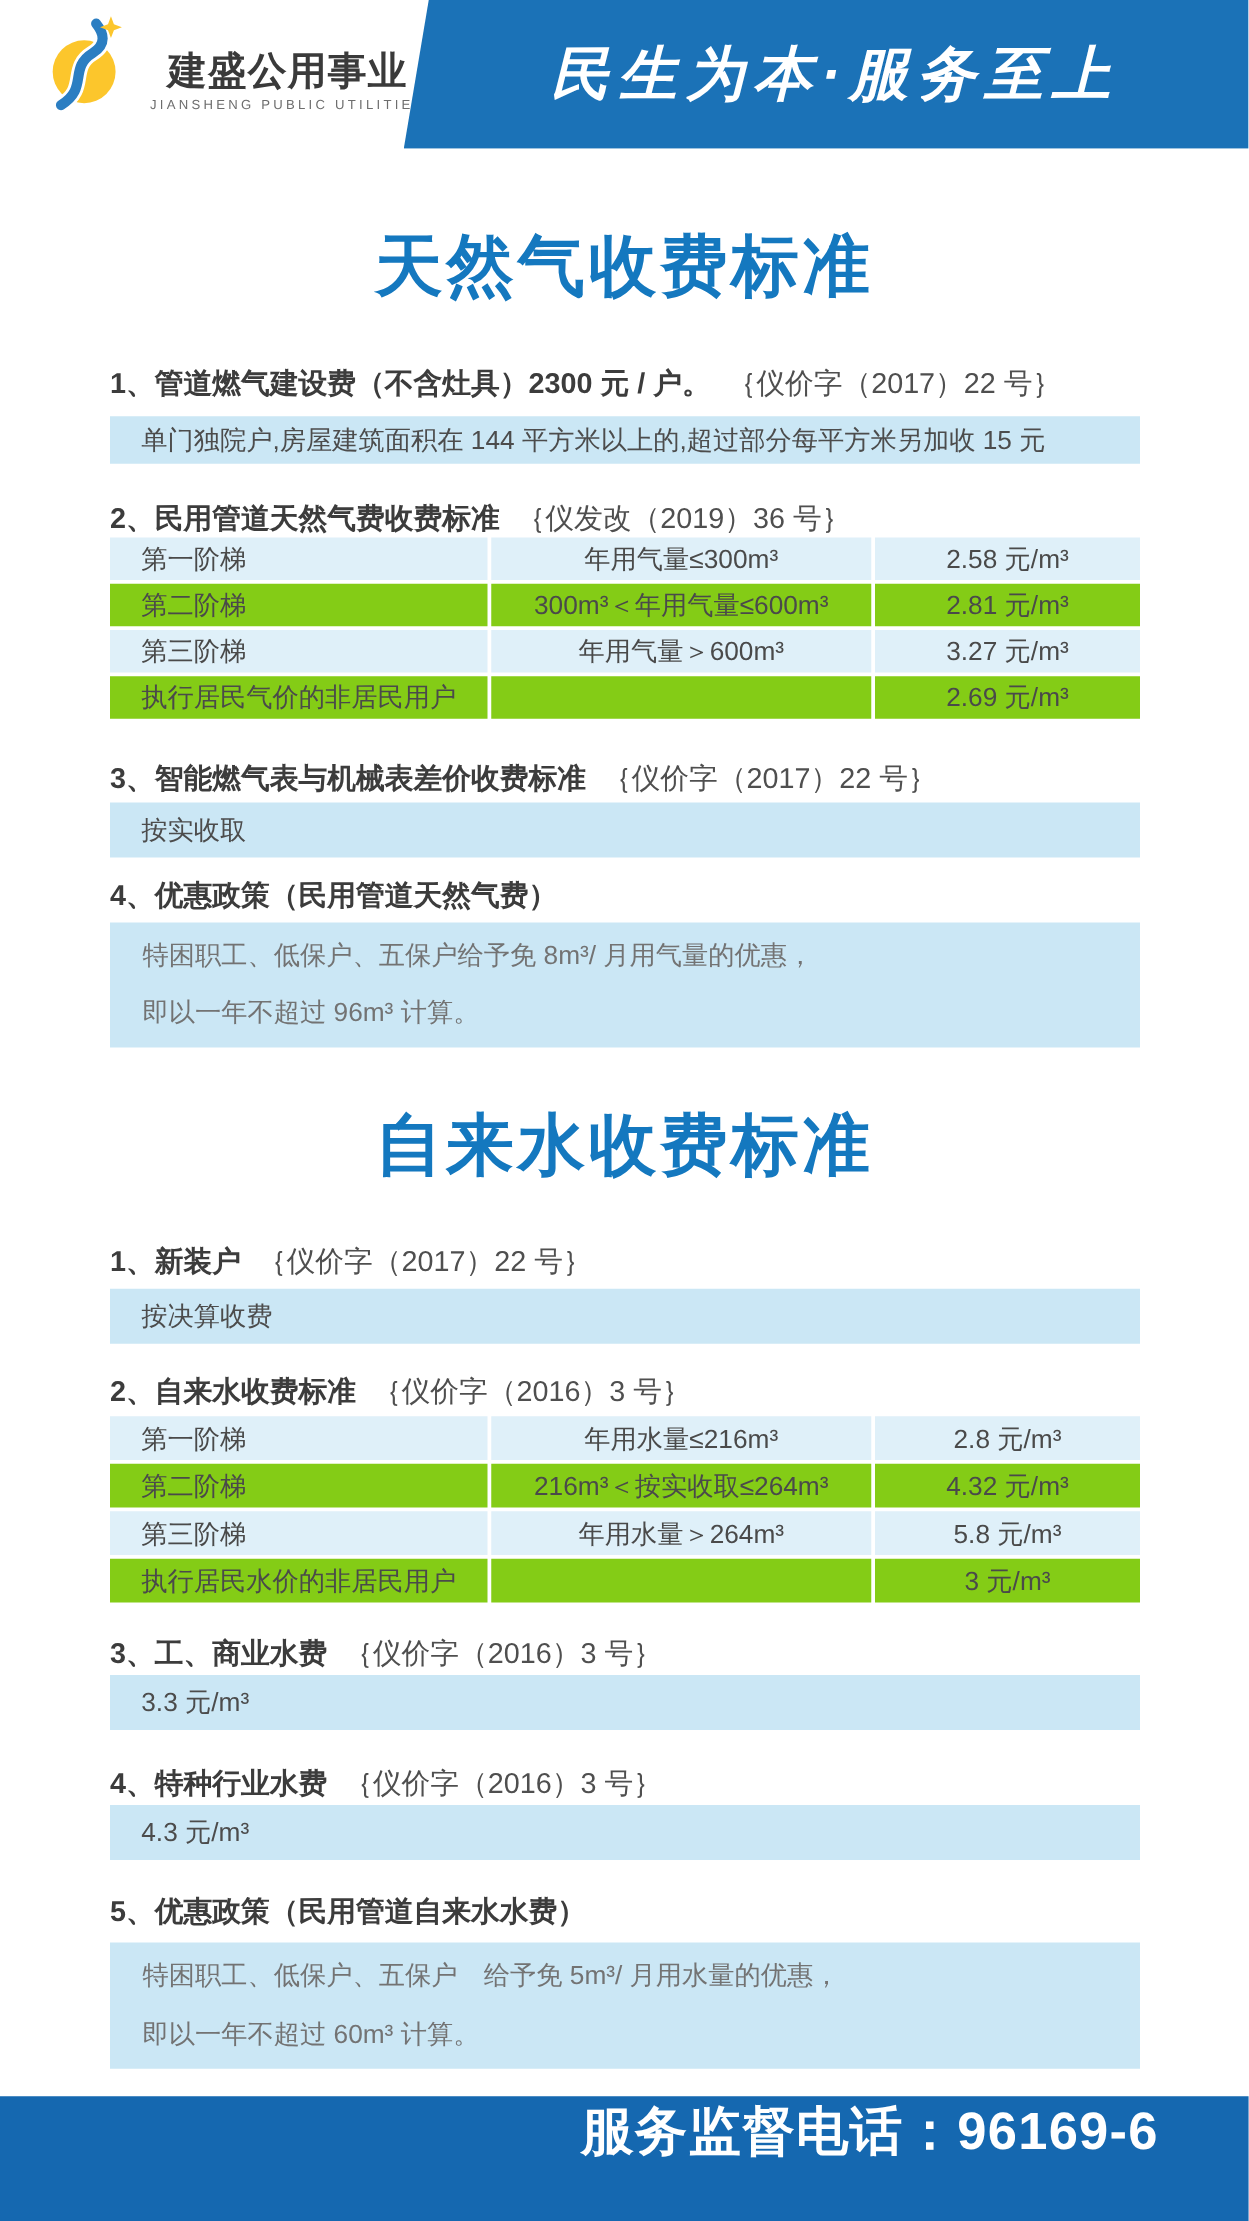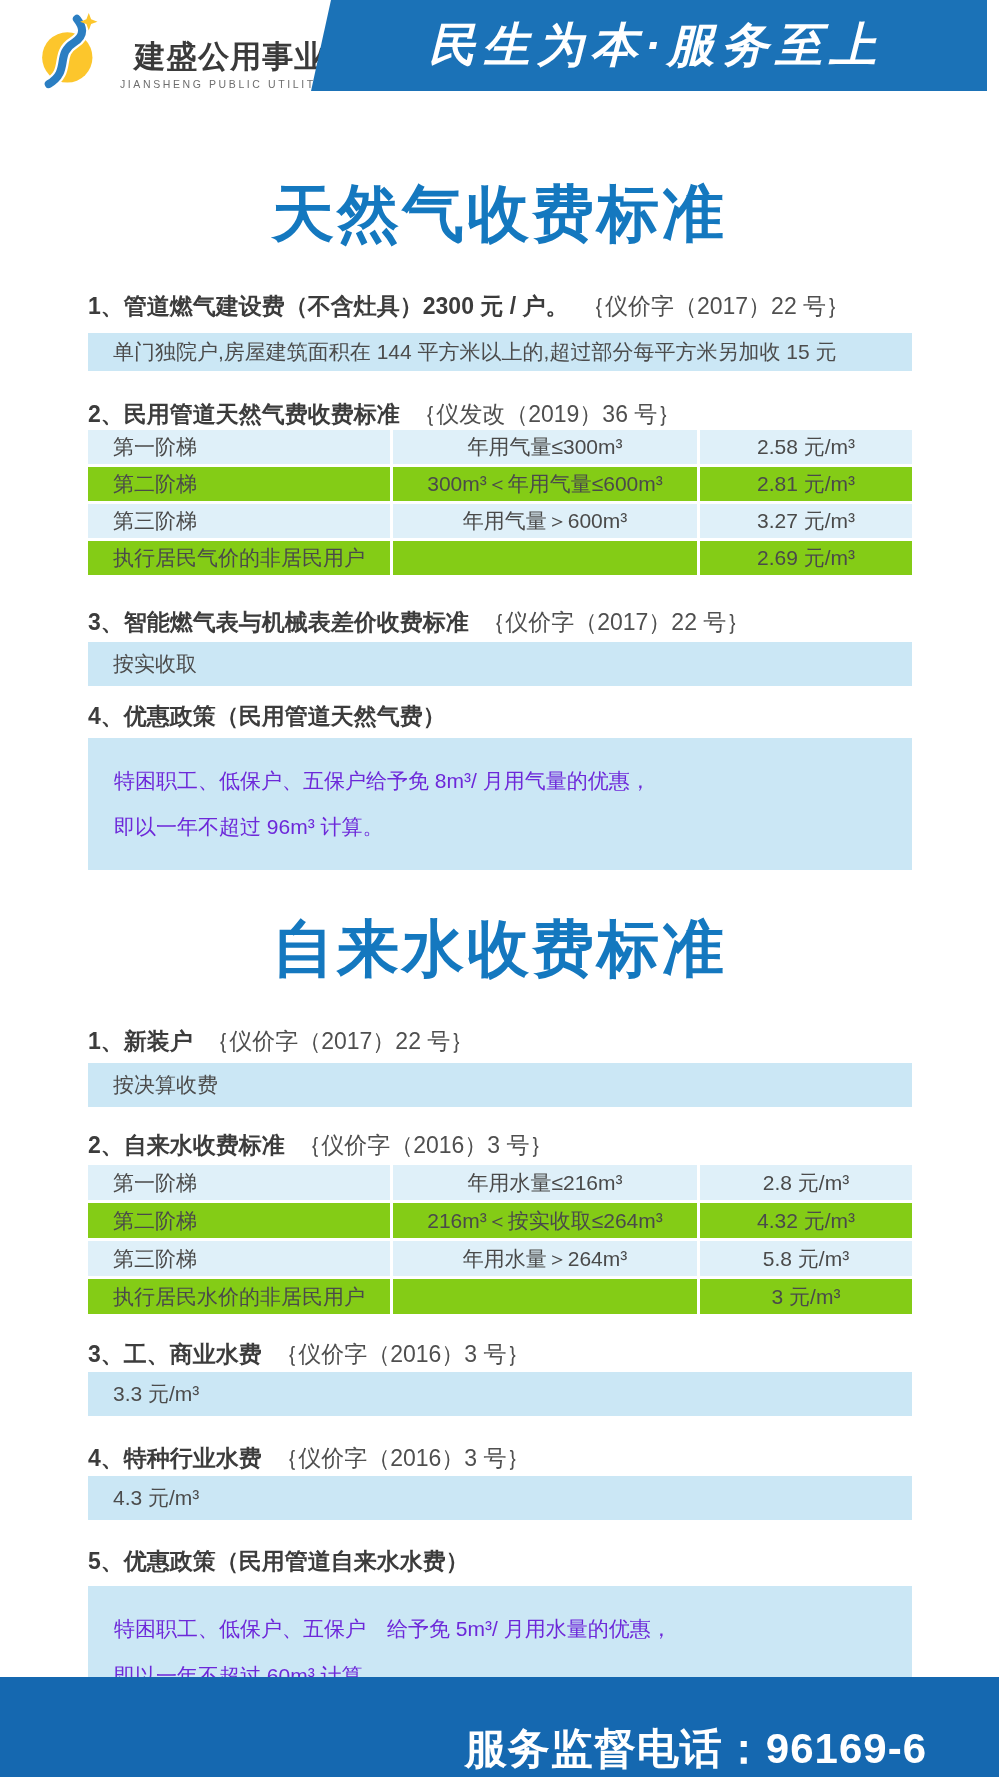--- a/index.html
+++ b/index.html
@@ -11,54 +11,54 @@
   }
 
   
   .header { position:relative; height:97px; background:#fff; }
   .logo { position:absolute; left:34px; top:10px; display:flex; align-items:flex-end; gap:12px; }
   .logo-mark { width:74px; height:80px; }
   .logo-text { display:flex; flex-direction:column; align-items:center; }
   .logo-cn { font-size:31px; font-weight:900; color:#3a3a3a; letter-spacing:1px; line-height:1.15; }
   .logo-en { font-size:10.5px; color:#6d6d6d; letter-spacing:2.6px; margin-top:3px; white-space:nowrap; }
   .banner {
-    position:absolute; right:12px; top:0; width:676px; height:91px;
+    position:absolute; right:0; top:0; width:676px; height:119px;
     background:#1b72b7;
     clip-path:polygon(20px 0, 100% 0, 100% 100%, 0 100%);
     display:flex; align-items:center; justify-content:center;
   }
   .banner-text {
     color:#fff; font-size:47px; font-weight:bold; font-style:italic;
     letter-spacing:7px; padding-left:14px; white-space:nowrap;
   }
 
   
   .page-title {
     text-align:center; color:#1478bf; font-weight:900;
-    font-size:62px; line-height:57px; letter-spacing:3px;
+    font-size:54px; line-height:57px; letter-spacing:3px;
   }
   .gas-title { margin-top:88px; }
   .water-title { margin-top:50px; }
 
   
   .content { width:824px; margin-left:88px; }
 
   .sec-heading { font-size:23px; line-height:28px; color:#3c3c3c; }
   .sec-heading .h-bold { font-weight:bold; }
   .sec-heading .h-ref { font-weight:normal; color:#4f4f4f; margin-left:7px; }
 
   .note-row {
     background:#cbe7f5; height:44px; display:flex; align-items:center;
     padding-left:25px; font-size:21px; color:#4c4c4c;
   }
   .note-slim { height:38px; }
 
   .big-note {
-    background:#cbe7f5; padding:20px 26px; font-size:21px;
-    color:#6d28d9; line-height:2.2;
+    background:#cbe7f5; padding:4px 26px; font-size:21px;
+    color:#737373; line-height:2.2;
   }
 
   .price-table { display:grid; grid-template-columns:302px 304px 212px; gap:3px; }
   .price-table .cell {
     display:flex; align-items:center; font-size:21px; color:#4a4a4a;
   }
   .t34 .cell { height:34px; }
   .t35 .cell { height:35px; }
   .cell.c-tier { padding-left:25px; }
   .cell.c-range, .cell.c-price { justify-content:center; }
@@ -72,21 +72,21 @@
   .m-s4h { margin-top:16px; }  .m-s4b { margin-top:8px; }
   .m-w1h { margin-top:50px; }  .m-w1n { margin-top:8px; }
   .m-w2h { margin-top:24px; }  .m-w2t { margin-top:6px; }
   .m-w3h { margin-top:26px; }  .m-w3n { margin-top:4px; }
   .m-w4h { margin-top:28px; }  .m-w4n { margin-top:4px; }
   .m-w5h { margin-top:27px; }  .m-w5b { margin-top:11px; }
 
   
   .footer {
     position:absolute; left:0; bottom:0; width:999px; height:100px;
-    background:#1568b0; display:flex; align-items:flex-end;
+    background:#1568b0; display:flex; align-items:flex-start;
     justify-content:flex-end; padding-right:72px;
   }
   .footer-text { color:#fff; font-size:42px; font-weight:bold; letter-spacing:1px; white-space:nowrap; }
 </style>
 </head>
 <body>
 
 <div class="header">
   <div class="logo">
     <svg class="logo-mark" viewBox="0 0 100 104" xmlns="http://www.w3.org/2000/svg">

